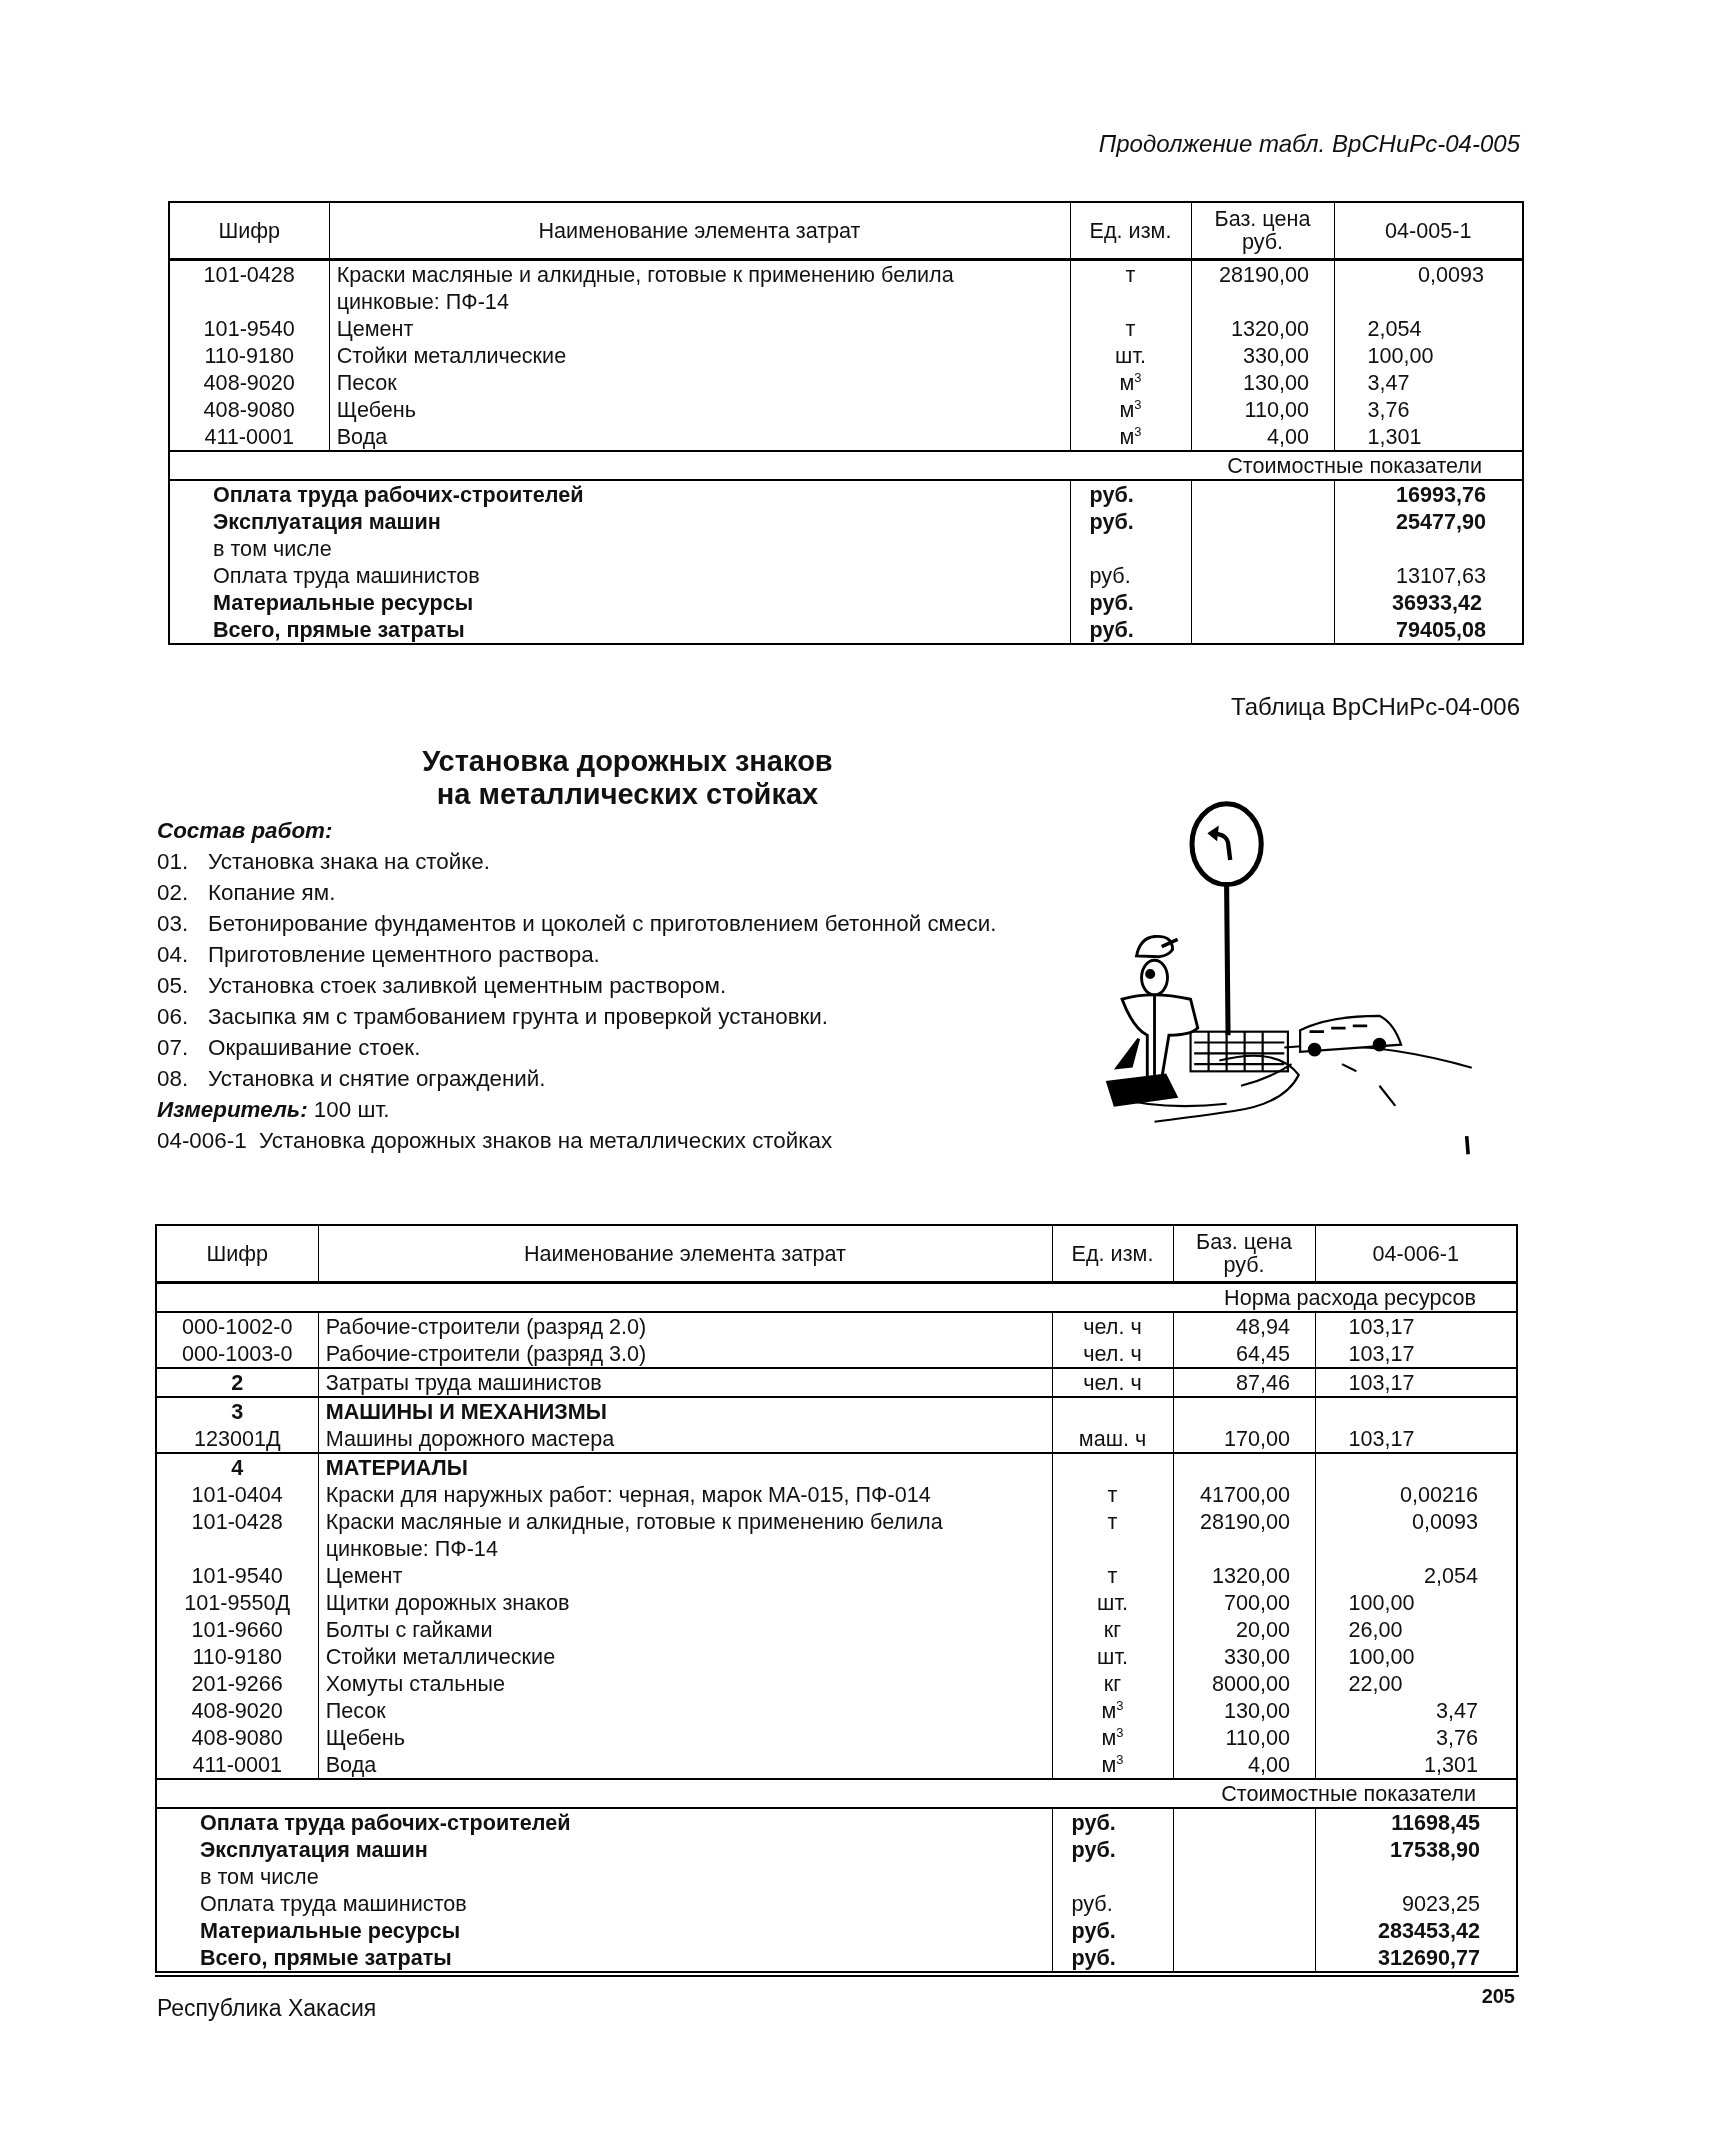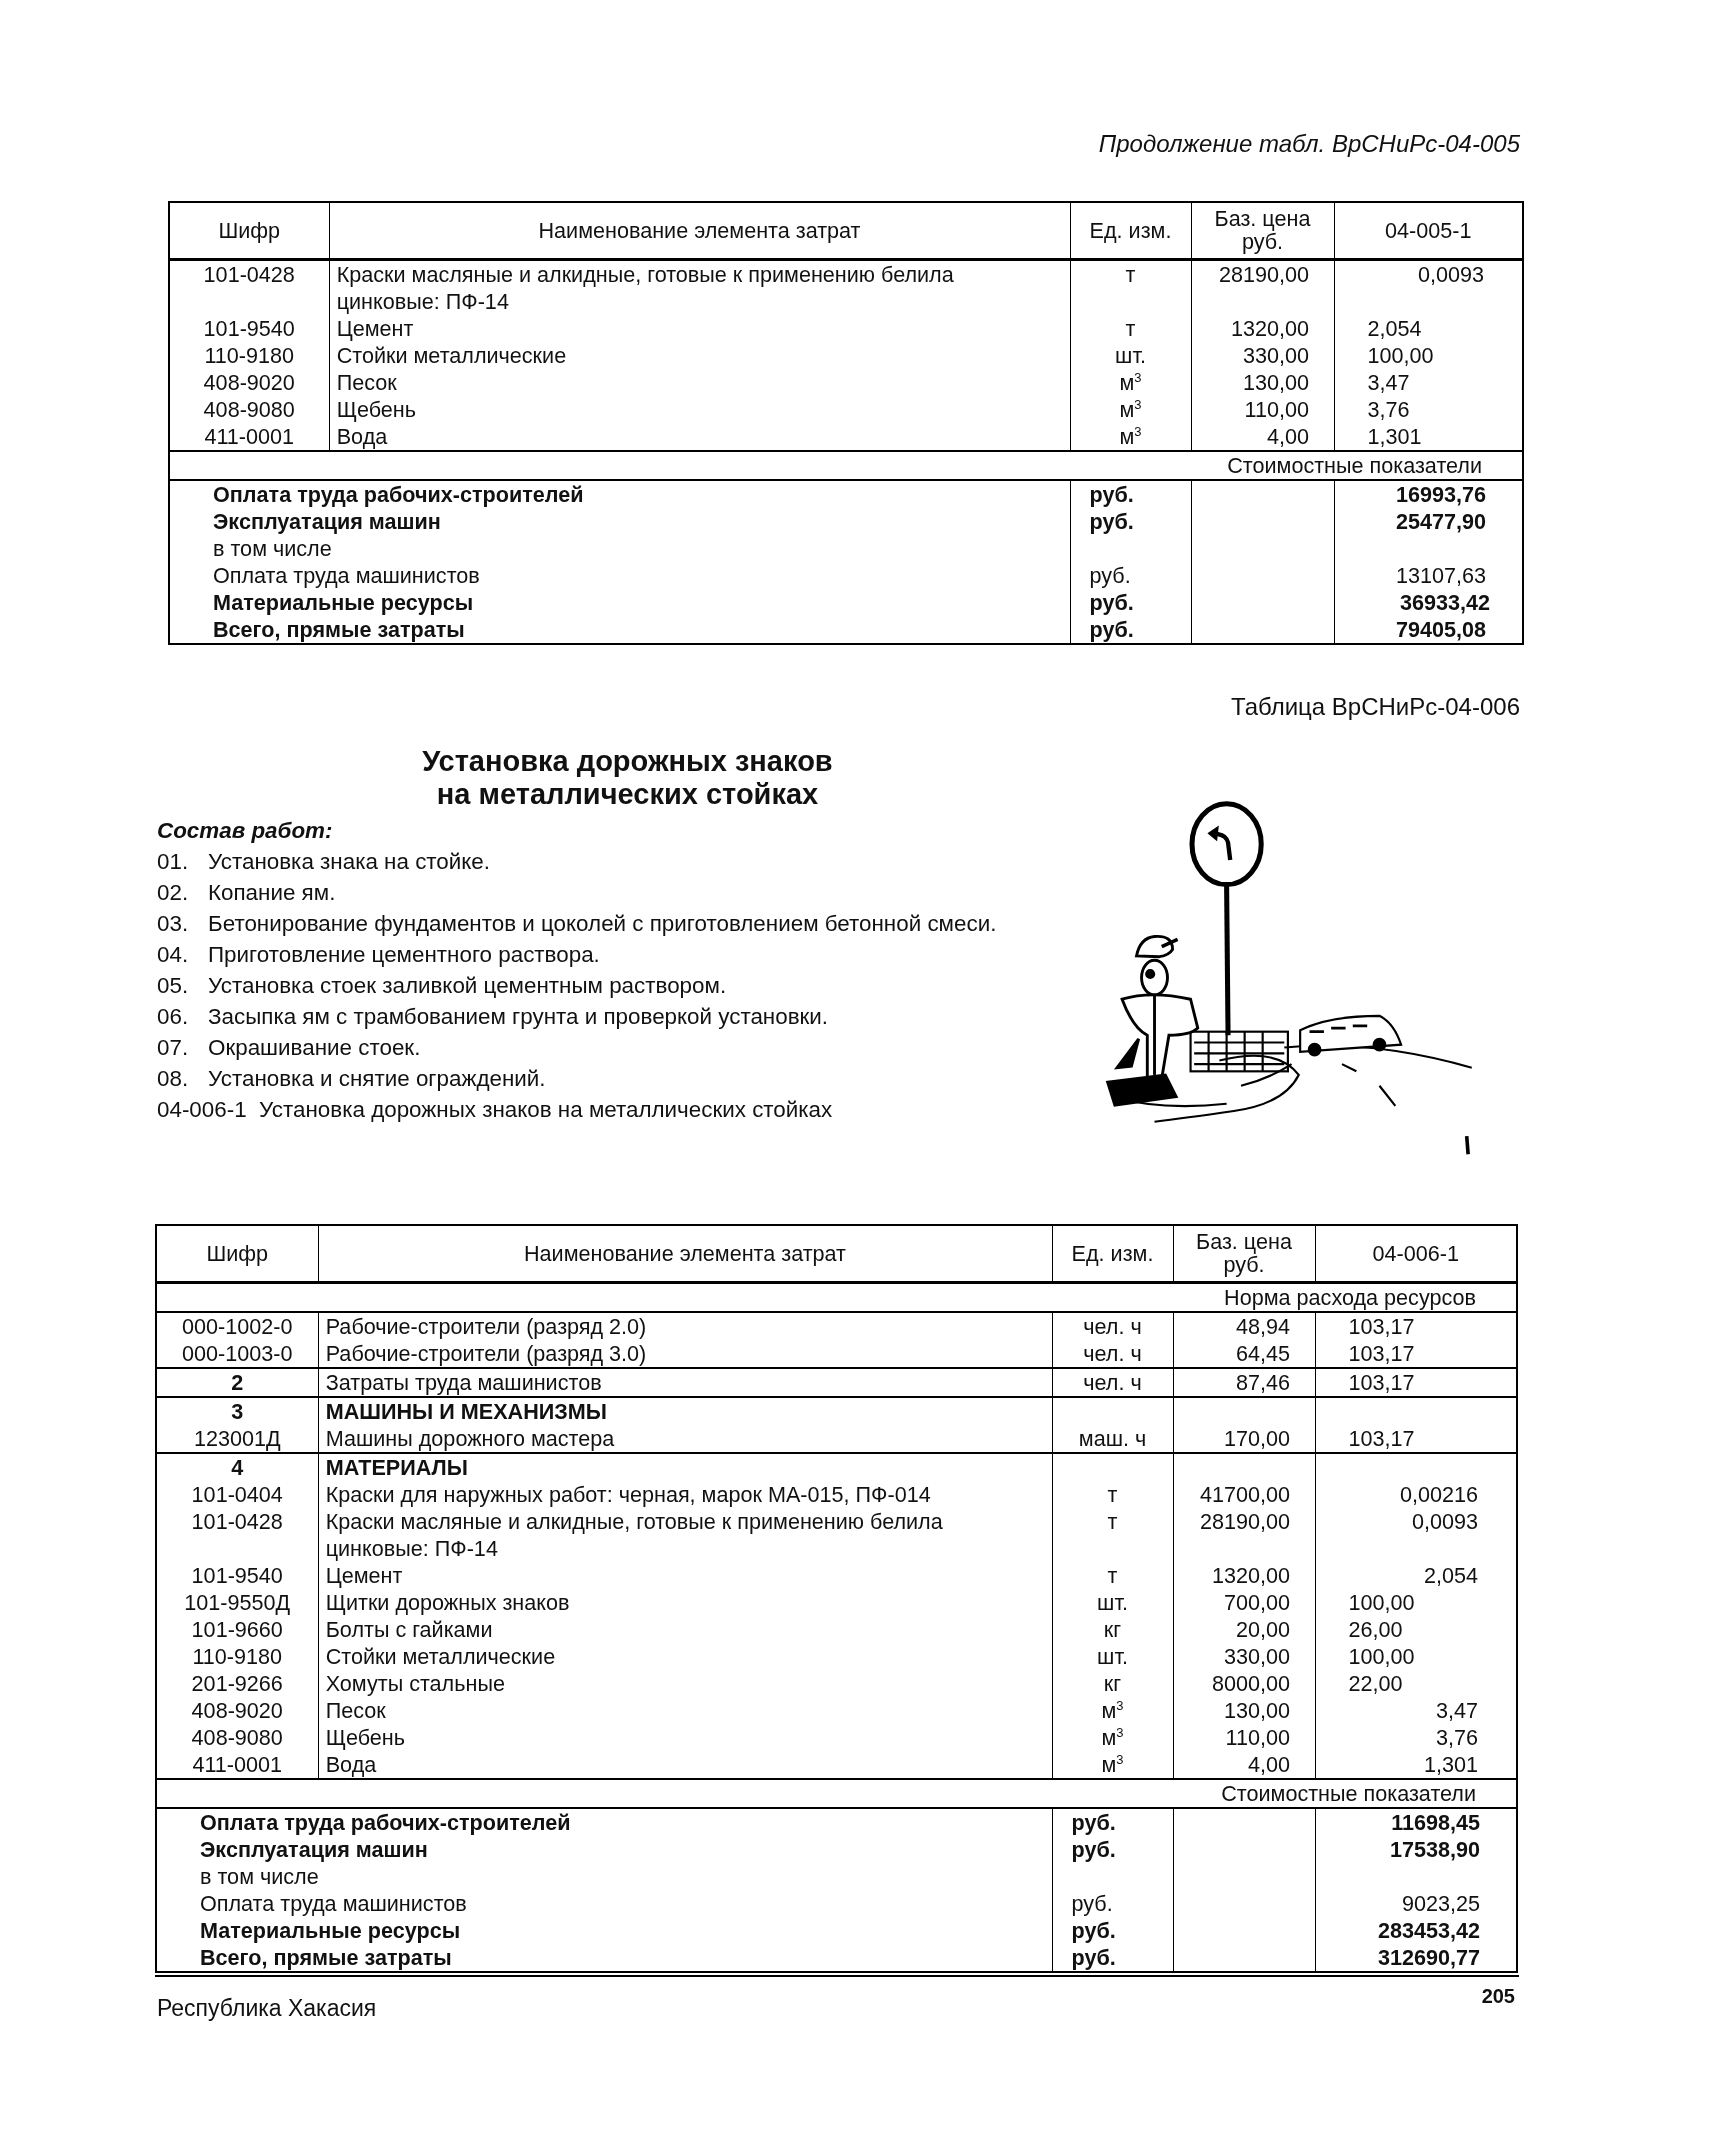--- a/index.html
+++ b/index.html
@@ -127,21 +127,21 @@
       <tr>
         <td class="indent" colspan="2" style="border-right: 1.4px solid rgb(0, 0, 0);">Оплата труда машинистов</td>
         <td class="c-unit" style="text-align: left; padding-left: 19px;">руб.</td>
         <td class="c-price"></td>
         <td class="c-val" style="text-align: right; padding-right: 36px; padding-left: 0px;">13107,63</td>
       </tr>
       <tr class="bold">
         <td class="indent" colspan="2" style="border-right: 1.4px solid rgb(0, 0, 0);">Материальные ресурсы</td>
         <td class="c-unit" style="text-align: left; padding-left: 19px;">руб.</td>
         <td class="c-price"></td>
-        <td class="c-val" style="text-align: right; padding-right: 32px; padding-left: 0px;">36933,42</td>
+        <td class="c-val" style="text-align: right; padding-right: 40px; padding-left: 0px;">36933,42</td>
       </tr>
       <tr class="bold">
         <td class="indent" colspan="2" style="border-right: 1.4px solid rgb(0, 0, 0);">Всего, прямые затраты</td>
         <td class="c-unit" style="text-align: left; padding-left: 19px;">руб.</td>
         <td class="c-price"></td>
         <td class="c-val" style="text-align: right; padding-right: 36px; padding-left: 0px;">79405,08</td>
       </tr>
     </tbody>
 </table>
 
@@ -155,20 +155,24 @@
   <div id="works-list">
       <div><span class="num">01.</span><span>Установка знака на стойке.</span></div>
       <div><span class="num">02.</span><span>Копание ям.</span></div>
       <div><span class="num">03.</span><span>Бетонирование фундаментов и цоколей с приготовлением бетонной смеси.</span></div>
       <div><span class="num">04.</span><span>Приготовление цементного раствора.</span></div>
       <div><span class="num">05.</span><span>Установка стоек заливкой цементным раствором.</span></div>
       <div><span class="num">06.</span><span>Засыпка ям с трамбованием грунта и проверкой установки.</span></div>
       <div><span class="num">07.</span><span>Окрашивание стоек.</span></div>
       <div><span class="num">08.</span><span>Установка и снятие ограждений.</span></div>
     </div>
+  <div>
+    <span class="hdr ital">Измеритель:</span>
+    <span>100 шт.</span>
+  </div>
   <div>
     <span>04-006-1</span>&nbsp;
     <span>Установка дорожных знаков на металлических стойках</span>
   </div>
 </div>
 
 <svg class="abs" style="left:1068px; top:779px;" width="447" height="390" viewBox="0 0 620 540">
   <g fill="none" stroke="#000">
     <ellipse cx="220" cy="90" rx="48" ry="56" stroke-width="7"></ellipse>
     <path d="M225 112 L222 88 Q220 78 208 76 L200 75" stroke-width="6"></path>

